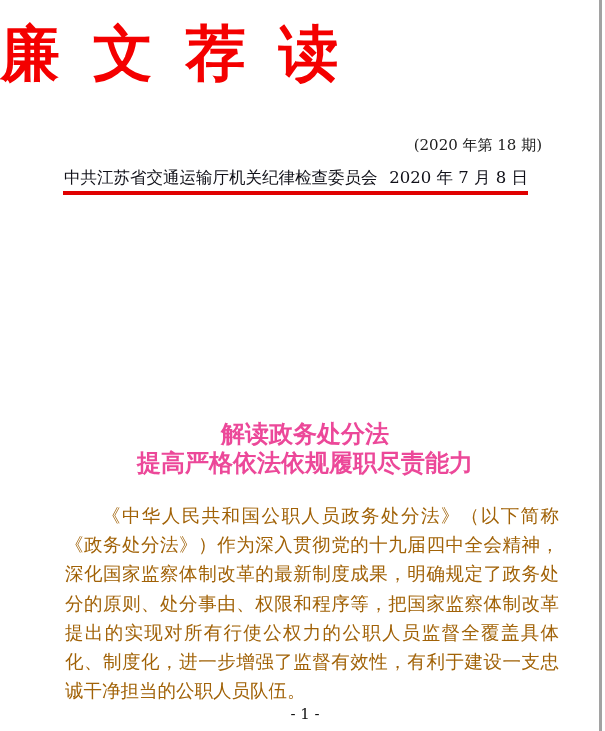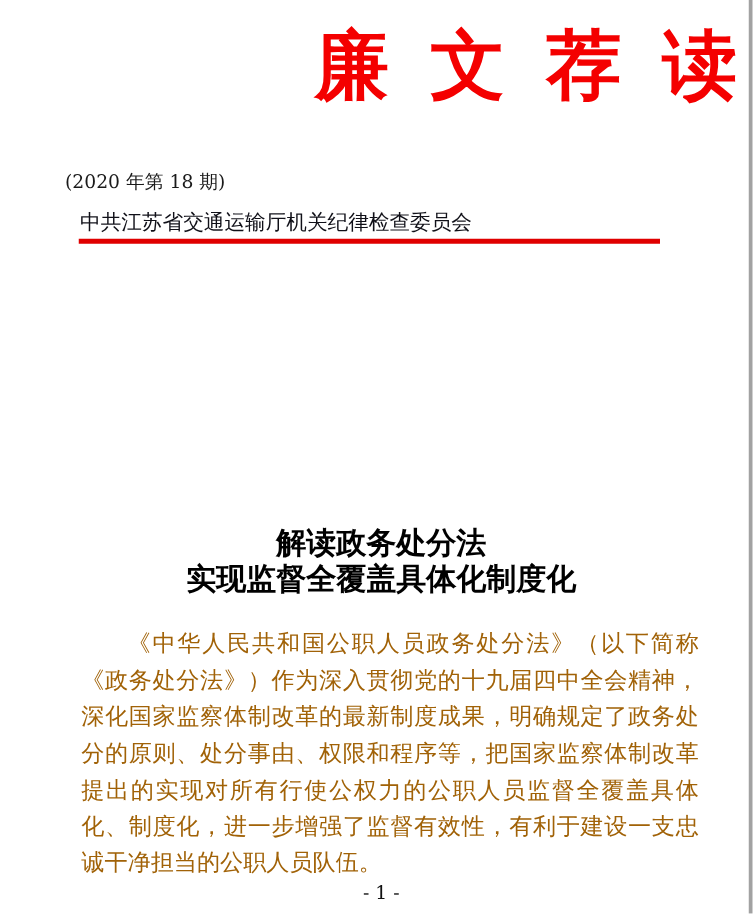--- a/index.html
+++ b/index.html
@@ -22,34 +22,34 @@
     left: 599px;
     width: 3px;
     height: 731px;
     background: #a2a2a2;
   }
   .masthead-title {
     position: absolute;
     top: 14px;
     left: 0;
     width: 596px;
-    text-align: right;
+    text-align: left;
     font-size: 60px;
     line-height: 78px;
     font-weight: bold;
     color: #f40000;
     letter-spacing: 6px;
     white-space: nowrap;
   }
   .issue-number {
     position: absolute;
     top: 133px;
     left: 52px;
     width: 490px;
-    text-align: left;
+    text-align: right;
     font-size: 15px;
     line-height: 24px;
     color: #1a1a1a;
   }
   .header-row {
     position: absolute;
     top: 166px;
     left: 64px;
     width: 464px;
     display: flex;
@@ -82,21 +82,21 @@
   .article-title {
     position: absolute;
     top: 420px;
     left: 52px;
     width: 506px;
     text-align: center;
     font-family: "DejaVu Sans", "Liberation Sans", sans-serif;
     font-weight: bold;
     font-size: 24px;
     line-height: 29px;
-    color: #000000;
+    color: #ec4899;
   }
   .article-body {
     position: absolute;
     top: 501px;
     left: 65px;
     width: 494px;
     font-size: 18.5px;
     line-height: 29.2px;
     text-align: justify;
     text-indent: 2em;
@@ -117,28 +117,29 @@
 <body>
 
 <div class="page">
 
   <div class="masthead-title">廉 文 荐 读</div>
 
   <div class="issue-number">(2020 年第 18 期)</div>
 
   <div class="header-row">
     <span>中共江苏省交通运输厅机关纪律检查委员会</span>
+    <span>2020 年 7 月 8 日</span>
   </div>
 
   <div class="header-rule"></div>
 
 
   <div class="article-title">
     <div>解读政务处分法</div>
-    <div>实现监督全覆盖具体化制度化</div>
+    <div>提高严格依法依规履职尽责能力</div>
   </div>
 
   <div class="article-body">《中华人民共和国公职人员政务处分法》（以下简称《政务处分法》）作为深入贯彻党的十九届四中全会精神，深化国家监察体制改革的最新制度成果，明确规定了政务处分的原则、处分事由、权限和程序等，把国家监察体制改革提出的实现对所有行使公权力的公职人员监督全覆盖具体化、制度化，进一步增强了监督有效性，有利于建设一支忠诚干净担当的公职人员队伍。</div>
 
   <div class="page-number">- 1 -</div>
 
   <div class="page-edge-line"></div>
 
 </div>
 

